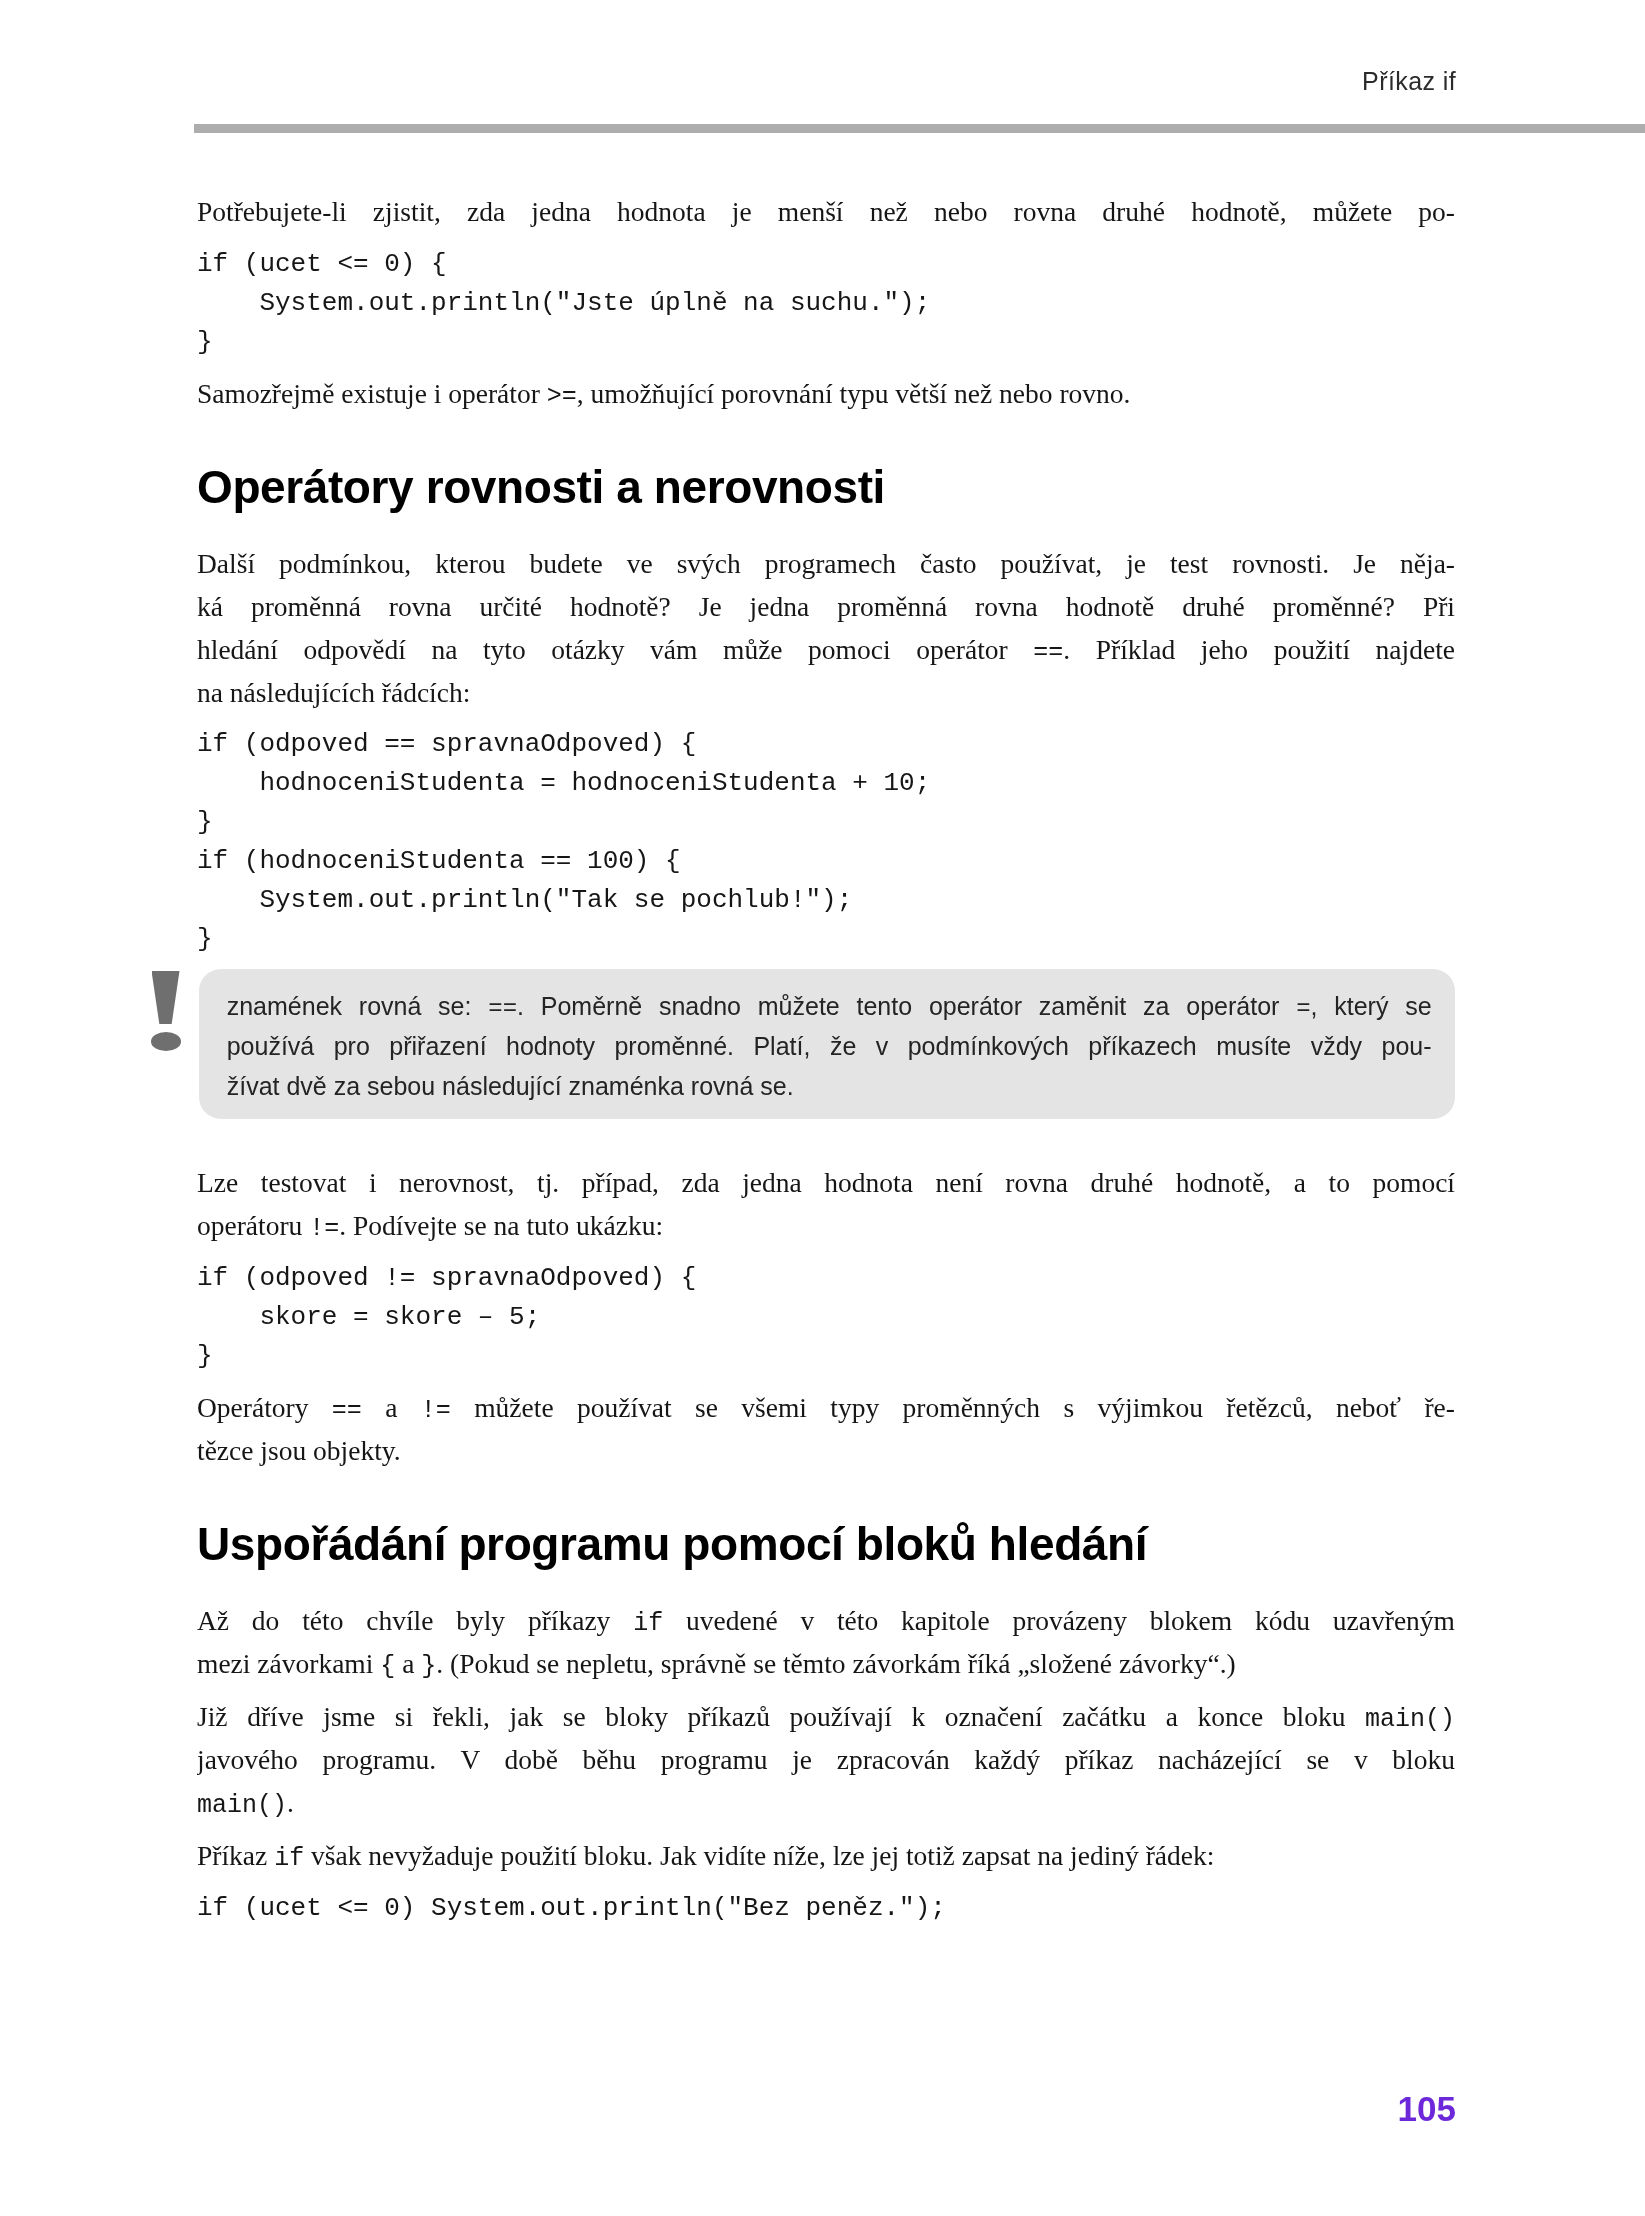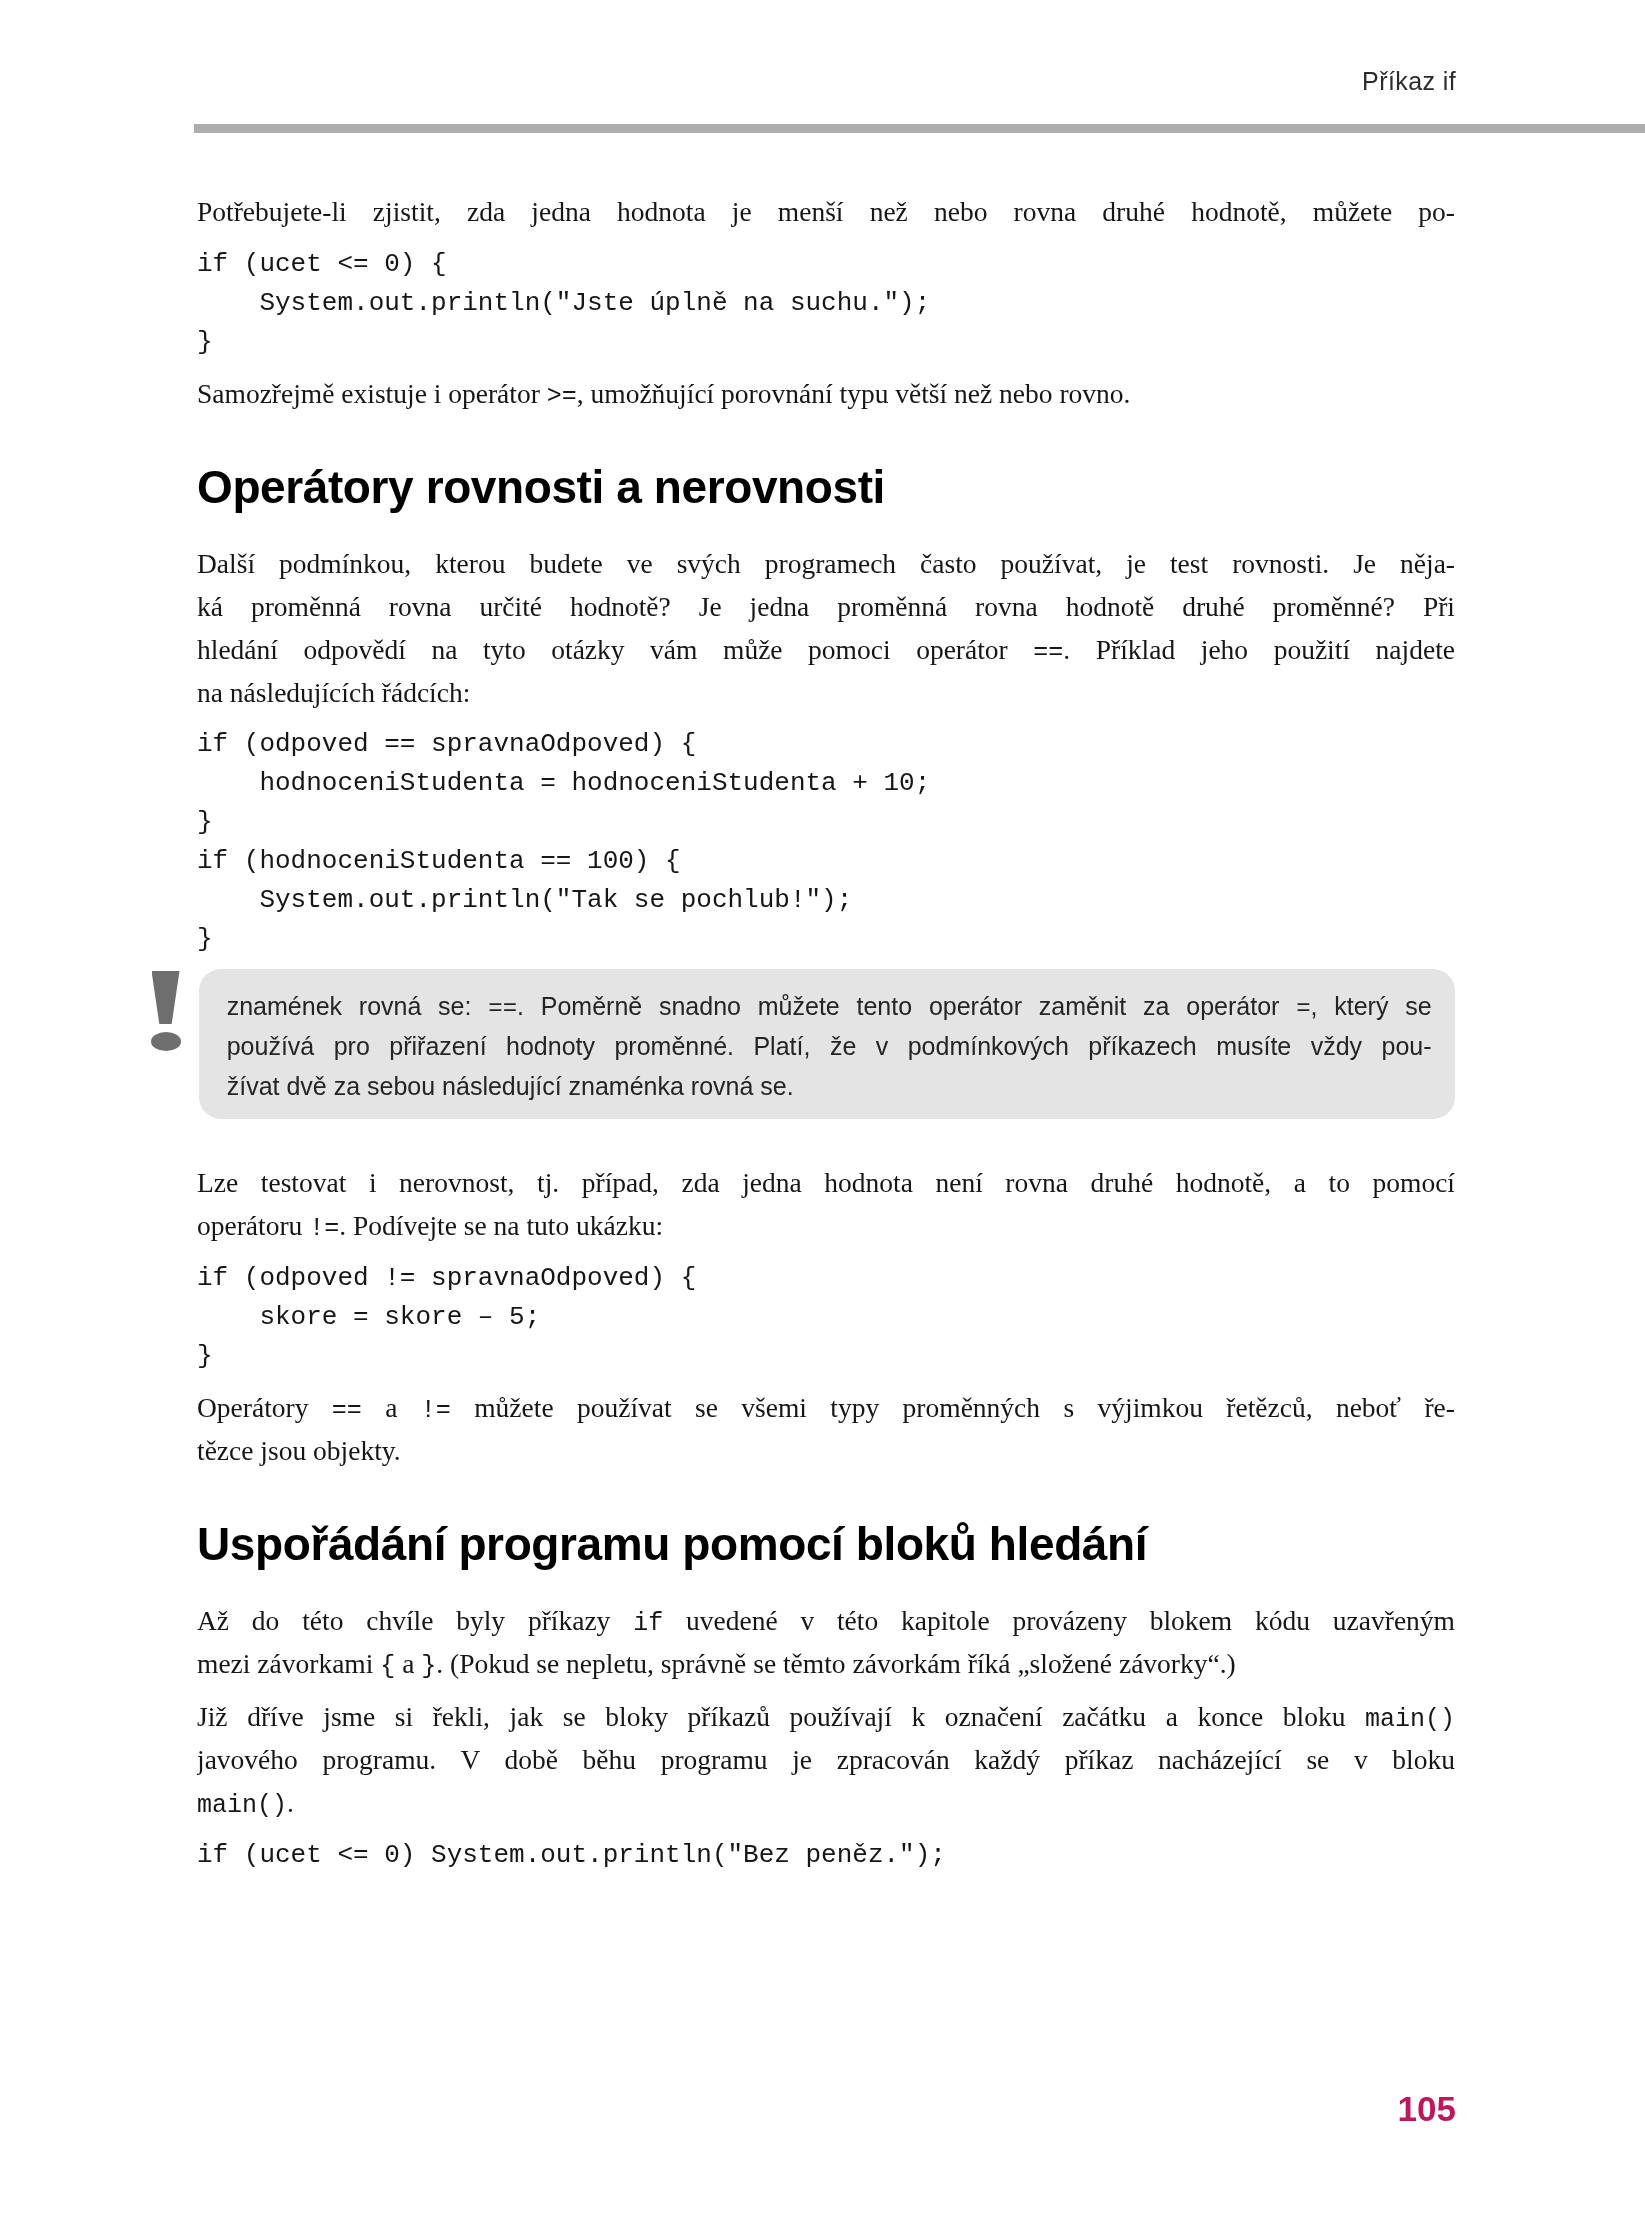--- a/index.html
+++ b/index.html
@@ -66,21 +66,21 @@
   }
   .note-icon .dot{
     width:30px;height:19px;margin:7.5px auto 0;
     background:var(--icon,#6f6f6f);
     border-radius:50%;
   }
 
   .page-number{
     position:absolute;right:190px;bottom:87px;
     font-family:"Liberation Sans", sans-serif;
-    font-weight:700;font-size:35px;color:#be185d;
+    font-weight:700;font-size:35px;color:#6d28d9;
   }
 </style>
 </head>
 <body>
 
 <div class="page" style="--rule: #adadad; --note-bg: #e4e4e4; --icon: #6f6f6f; --text: #161616;">
   <div class="running-header">
     <span>Příkaz if</span>
   </div>
   <div class="header-rule"></div>
@@ -138,19 +138,22 @@
       <div class="h1">Uspořádání programu pomocí bloků hledání</div>
       <div class="para">
         <div class="line j"><span>Až do této chvíle byly příkazy </span><span class="mono">if</span><span> uvedené v této kapitole provázeny blokem kódu uzavřeným</span></div>
         <div class="line"><span>mezi závorkami </span><span class="mono">{</span><span> a </span><span class="mono">}</span><span>. (Pokud se nepletu, správně se těmto závorkám říká „složené závorky“.)</span></div>
       </div>
       <div class="para">
         <div class="line j"><span>Již dříve jsme si řekli, jak se bloky příkazů používají k označení začátku a konce bloku </span><span class="mono">main()</span></div>
         <div class="line j"><span>javového programu. V době běhu programu je zpracován každý příkaz nacházející se v bloku</span></div>
         <div class="line"><span class="mono">main()</span><span>.</span></div>
       </div>
+      <div class="para">
+        <div class="line"><span>Příkaz </span><span class="mono">if</span><span> však nevyžaduje použití bloku. Jak vidíte níže, lze jej totiž zapsat na jediný řádek:</span></div>
+      </div>
       <div class="codeblock">
         <div class="codeline">if (ucet &lt;= 0) System.out.println("Bez peněz.");</div>
       </div>
     </div>
   <div class="page-number">105</div>
 </div>
 
 
 </body></html>

